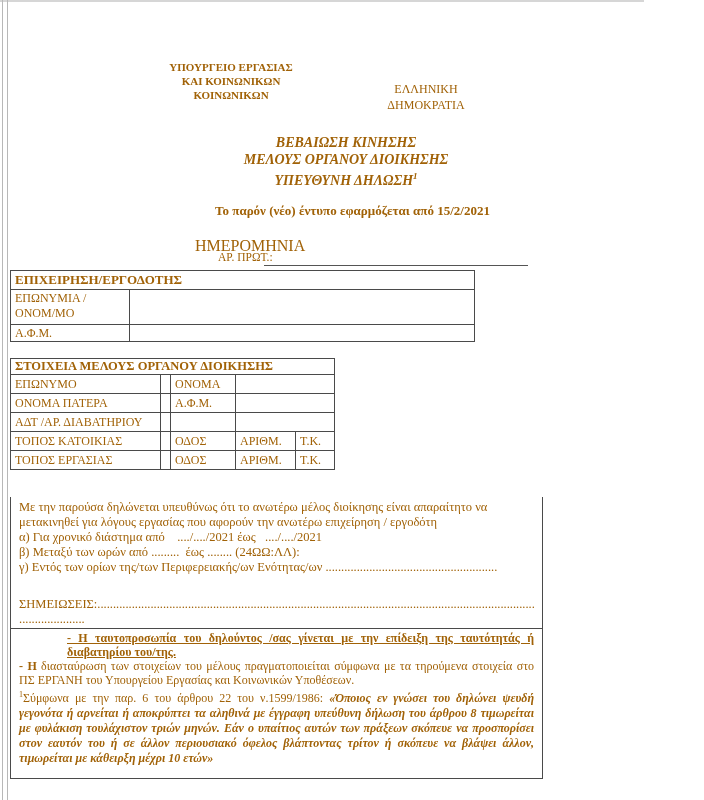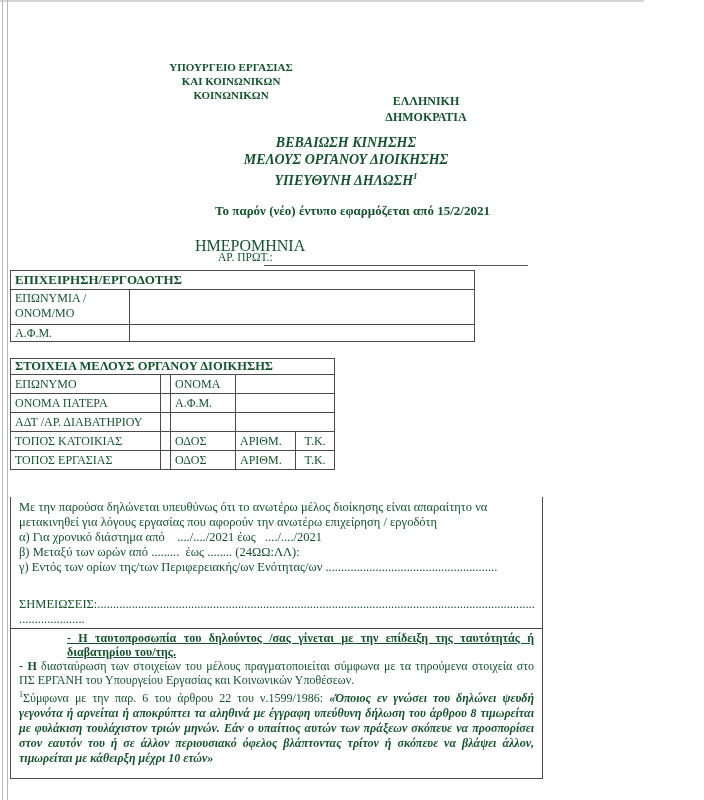--- a/index.html
+++ b/index.html
@@ -2,40 +2,40 @@
 <html><head>
 <meta charset="utf-8">
 <style>
   html, body { margin: 0; padding: 0; background: #ffffff; }
   .page {
     position: relative;
     width: 644px;
     height: 800px;
     background: #ffffff;
     font-family: "Liberation Serif", "DejaVu Serif", serif;
-    color: #14532d;
+    color: #a16207;
     overflow: hidden;
   }
   
   .pb { position: absolute; background: #b8b8b8; }
   .pb-top { left: 0; top: 0; width: 704px; height: 2px; background: #d6d6d6; }
   .pb-left-outer { left: 2px; top: 0; width: 1px; height: 800px; }
   .pb-left-inner { left: 7px; top: 0; width: 1px; height: 800px; }
   .pb-right { left: 698px; top: 0; width: 1px; height: 800px; }
 
   .abs { position: absolute; }
 
   .ministry {
     left: 152px; top: 60px; width: 158px;
     text-align: center; font-weight: bold;
     font-size: 11px; line-height: 14px;
   }
   .republic {
-    left: 372px; top: 93px; width: 108px;
-    text-align: center; font-weight: bold;
+    left: 372px; top: 81px; width: 108px;
+    text-align: center; font-weight: normal;
     font-size: 12px; line-height: 16px;
   }
   .title {
     left: 100px; top: 134px; width: 492px;
     text-align: center; font-weight: bold;
     font-size: 14px; line-height: 17px; font-style: italic;
   }
   .title sup { font-size: 9px; }
   .subtitle {
     left: 100px; top: 203px; width: 505px;
@@ -64,21 +64,21 @@
   .row-name td { height: 33px; vertical-align: top; padding-top: 1px; }
   .row-afm td { height: 16px; }
 
   .t-member { left: 10px; top: 358px; }
   .t-member th { height: 15px; font-size: 12.5px; }
   .t-member td { height: 18px; font-size: 12px; }
   .t-member .c1 { width: 141px; }
   .t-member .c2 { width: 9px; padding: 0; }
   .t-member .c3 { width: 56px; }
   .t-member .c4 { width: 51px; }
-  .t-member .c5 { width: 30px; text-align: center; }
+  .t-member .c5 { width: 30px; }
 
   .decl { left: 10px; top: 497px; width: 533px; }
   .decl * { box-sizing: border-box; }
   .decl-head {
     box-sizing: border-box;
     height: 19px; border: 1px solid #4a4a4a;
     font-weight: bold; font-size: 13px; line-height: 16px;
     padding: 1px 4px;
   }
   .decl-body {

